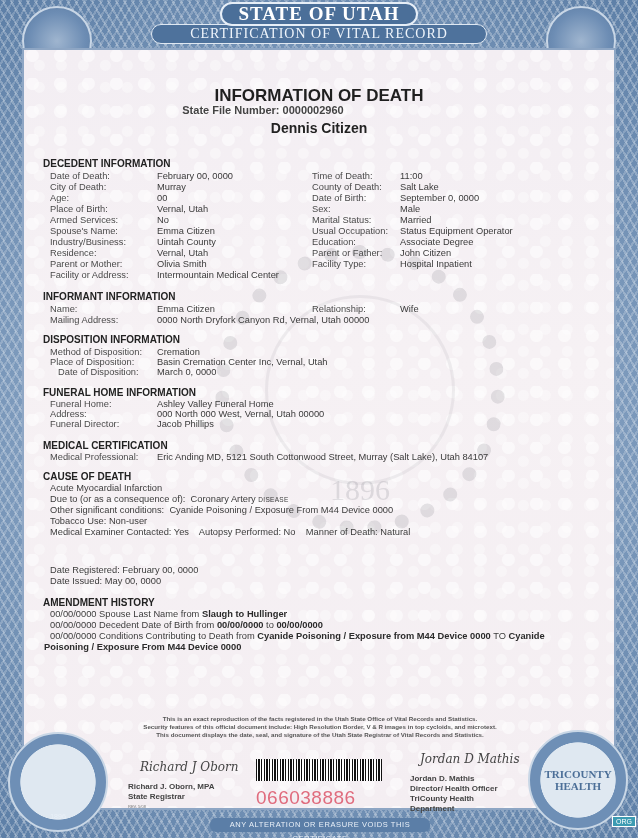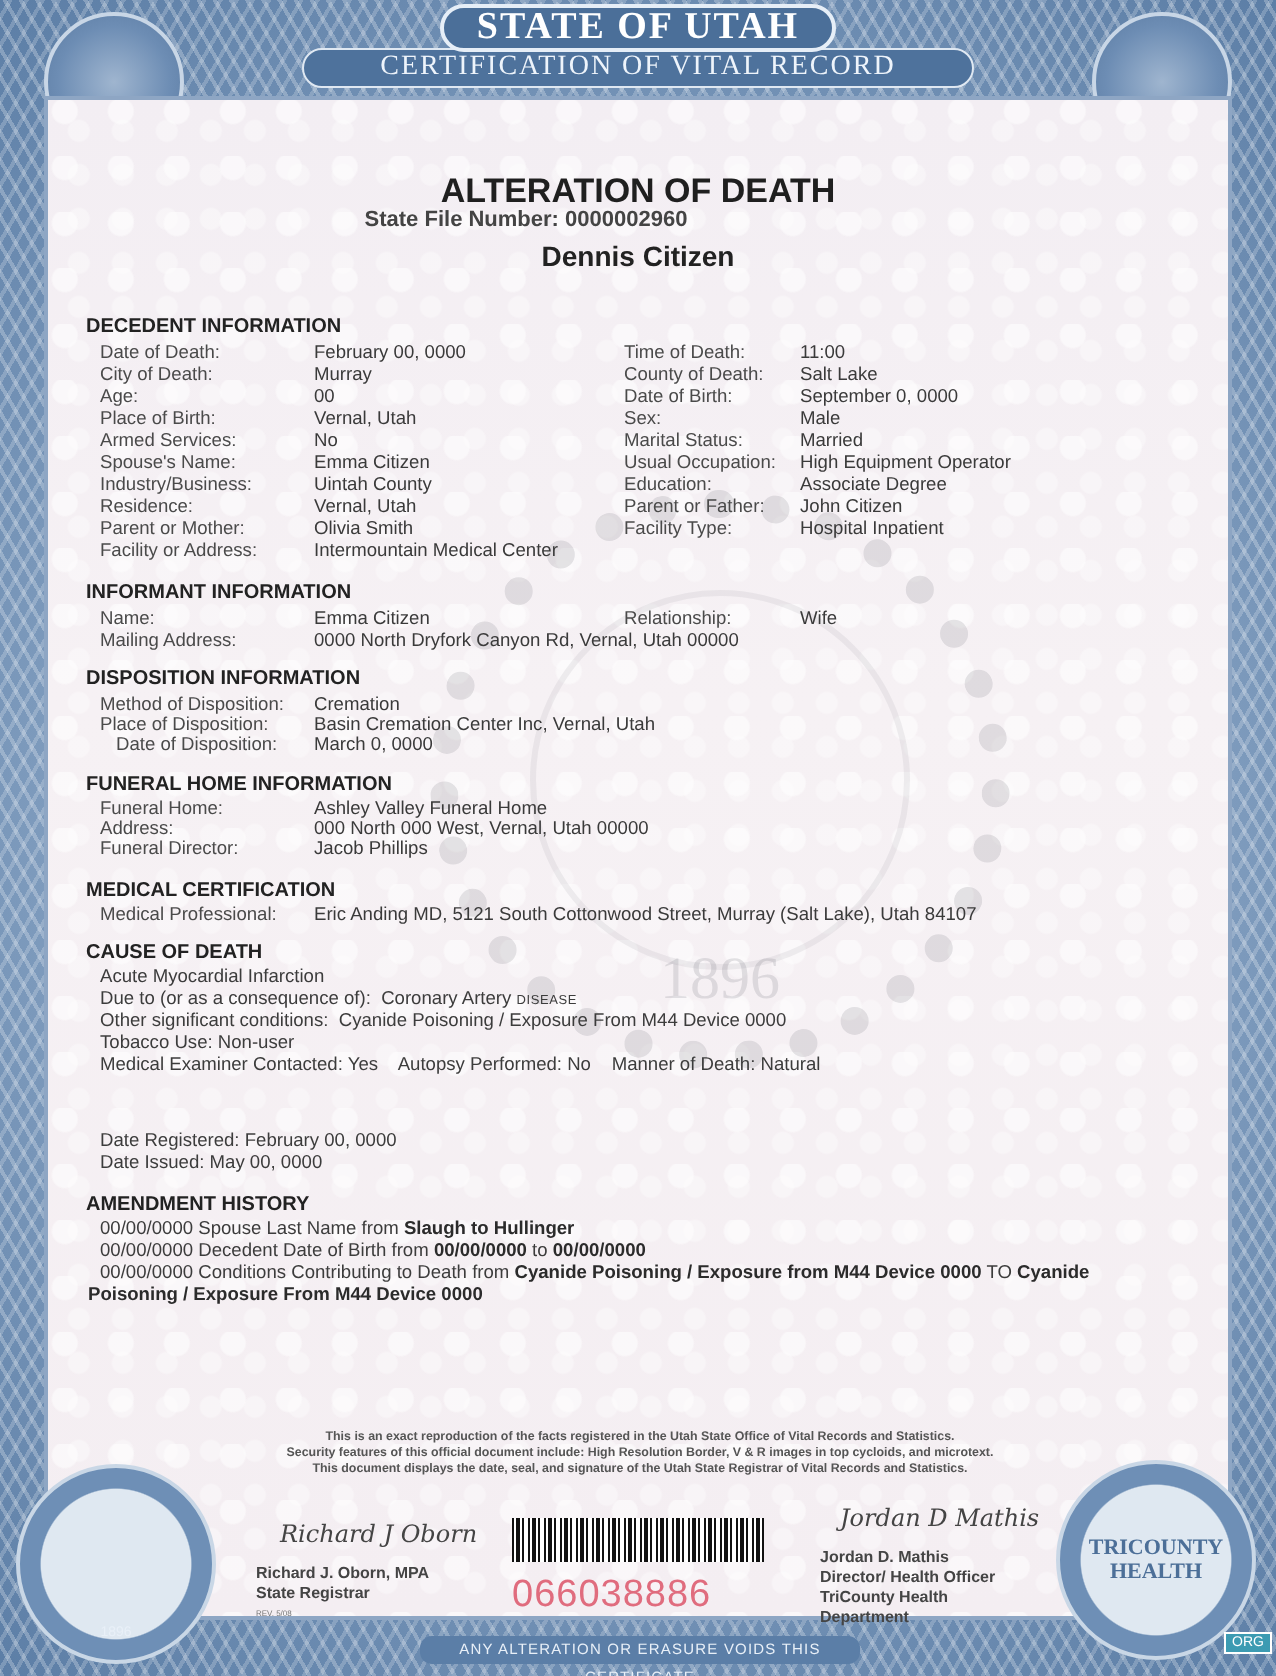--- a/index.html
+++ b/index.html
@@ -105,21 +105,21 @@
 </div>
 
 <div class="paper"></div>
 
 <div class="seal">
   <div class="seal-inner"></div>
   <div class="seal-year">1896</div>
 </div>
 
 <div class="content">
-  <div class="title">ALTERATION OF DEATH</div>
+  <div class="title">INFORMATION OF DEATH</div>
   <div class="sfn">
     <span>State File Number:</span>
     <span>0000002960</span>
   </div>
   <div class="name">Dennis Citizen</div>
 
   <div class="section-h" style="top:158px">DECEDENT INFORMATION</div>
 
   <div class="lbl" style="left:50px;top:171px">Date of Death:</div>
   <div class="val" style="left:157px;top:171px">February 00, 0000</div>
@@ -146,21 +146,21 @@
   <div class="val" style="left:400px;top:171px">11:00</div>
   <div class="lbl" style="left:312px;top:182px">County of Death:</div>
   <div class="val" style="left:400px;top:182px">Salt Lake</div>
   <div class="lbl" style="left:312px;top:193px">Date of Birth:</div>
   <div class="val" style="left:400px;top:193px">September 0, 0000</div>
   <div class="lbl" style="left:312px;top:204px">Sex:</div>
   <div class="val" style="left:400px;top:204px">Male</div>
   <div class="lbl" style="left:312px;top:215px">Marital Status:</div>
   <div class="val" style="left:400px;top:215px">Married</div>
   <div class="lbl" style="left:312px;top:226px">Usual Occupation:</div>
-  <div class="val" style="left:400px;top:226px">High Equipment Operator</div>
+  <div class="val" style="left:400px;top:226px">Status Equipment Operator</div>
   <div class="lbl" style="left:312px;top:237px">Education:</div>
   <div class="val" style="left:400px;top:237px">Associate Degree</div>
   <div class="lbl" style="left:312px;top:248px">Parent or Father:</div>
   <div class="val" style="left:400px;top:248px">John Citizen</div>
   <div class="lbl" style="left:312px;top:259px">Facility Type:</div>
   <div class="val" style="left:400px;top:259px">Hospital Inpatient</div>
 
   <div class="section-h" style="top:291px">INFORMANT INFORMATION</div>
   <div class="lbl" style="left:50px;top:304px">Name:</div>
   <div class="val" style="left:157px;top:304px">Emma Citizen</div>

